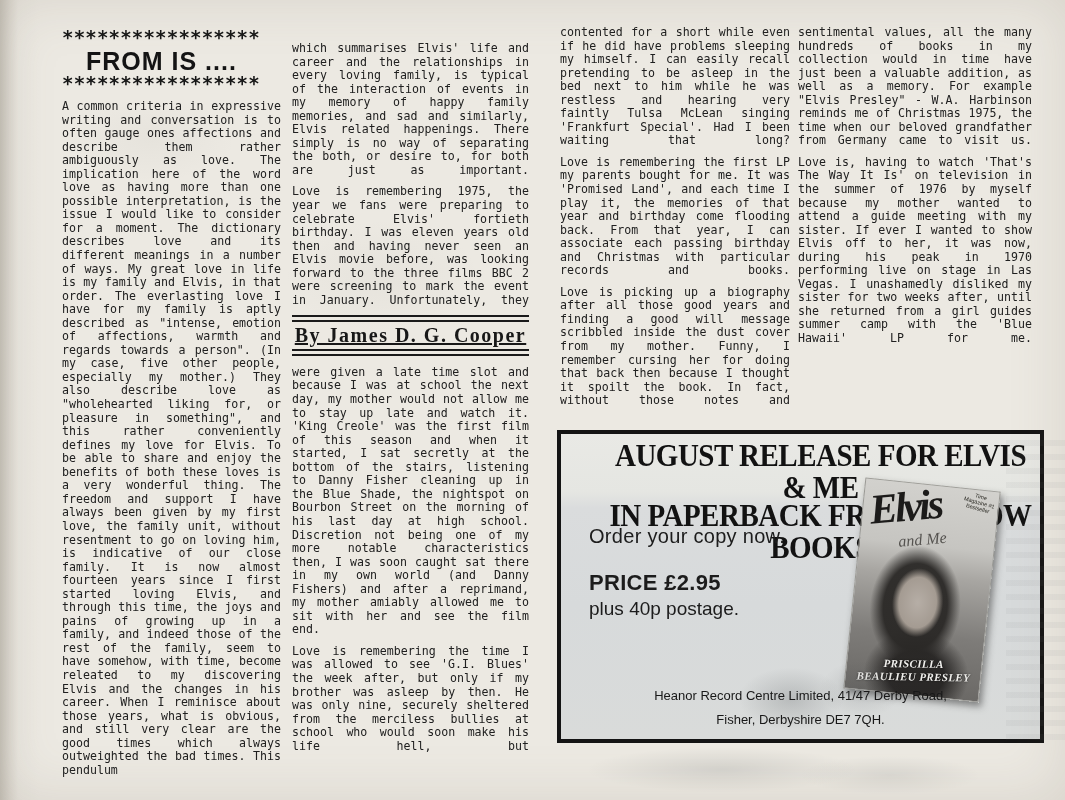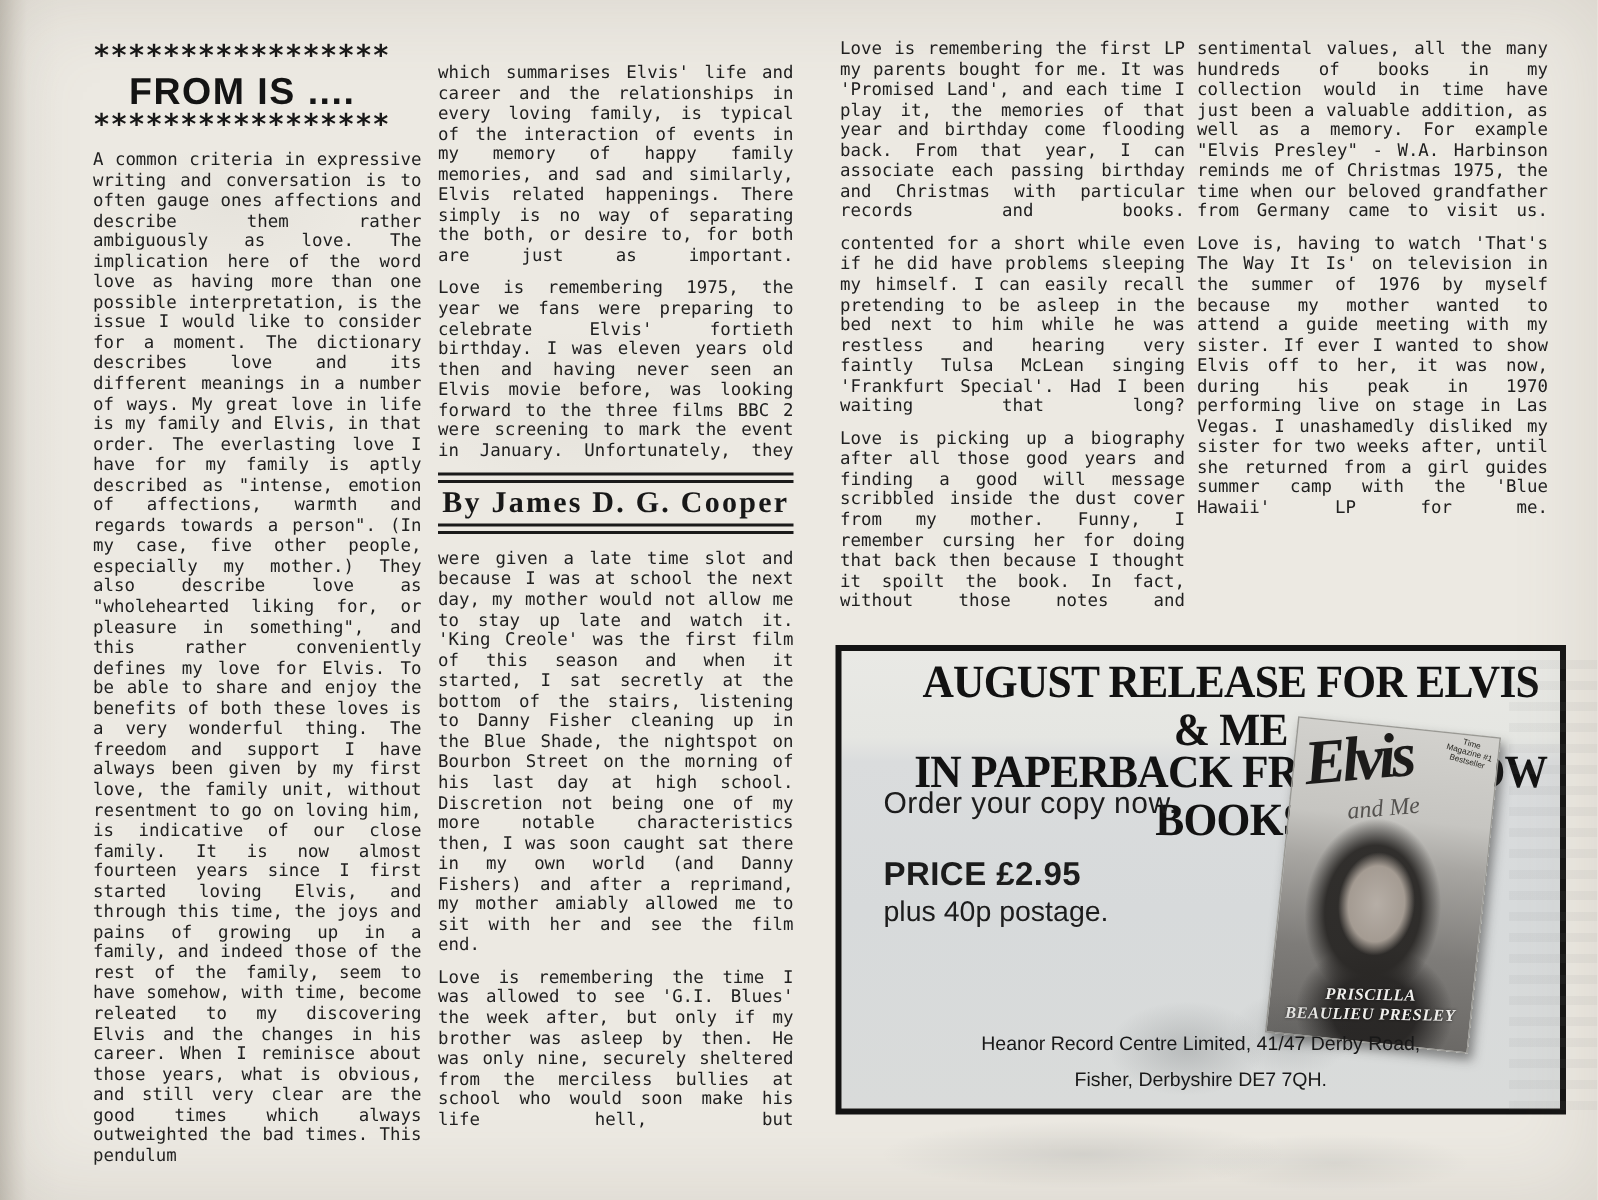--- a/index.html
+++ b/index.html
@@ -24,21 +24,21 @@
   #col4{left:798px;top:26px;width:234px;}
 
   .stars{font-weight:bold;font-size:19px;line-height:19px;letter-spacing:0.2px;color:#171717;white-space:nowrap;}
   .love-title{font-family:"Liberation Sans",sans-serif;font-weight:bold;font-size:25px;line-height:26px;letter-spacing:1px;color:#141414;margin:1px 0 0 24px;}
   .masthead{margin-bottom:7px;}
 
   .byline-box{
     border-top:7px double #1a1a1a;border-bottom:7px double #1a1a1a;
     padding:7px 0 6px;margin:4px 0 10px;
     text-align:center;font-family:"Liberation Serif",serif;font-weight:bold;
-    font-size:20px;color:#181818;letter-spacing:1.5px;
+    font-size:20px;color:#181818;letter-spacing:1.5px;text-decoration:underline;
   }
 
   .ad{
     position:absolute;left:557px;top:430px;width:439px;height:305px;
     border:4px solid #141414;
     background:linear-gradient(180deg,#e9e9e5 0px,#e5e6e2 58px,#dadcdd 74px,#d7dadb 170px,#d9dbda 100%);
     padding-left:40px;
   }
   .ad-headline{
     font-family:"Liberation Serif",serif;font-weight:bold;
@@ -123,22 +123,22 @@
   <p class="cont">which summarises Elvis' life and career and the relationships in every loving family, is typical of the interaction of events in my memory of happy family memories, and sad and similarly, Elvis related happenings. There simply is no way of separating the both, or desire to, for both are just as important.</p>
   <p class="cont">Love is remembering 1975, the year we fans were preparing to celebrate Elvis' fortieth birthday. I was eleven years old then and having never seen an Elvis movie before, was looking forward to the three films BBC 2 were screening to mark the event in January. Unfortunately, they</p>
   <div class="byline-box">
     <span>By James D. G. Cooper</span>
   </div>
   <p class="cont">were given a late time slot and because I was at school the next day, my mother would not allow me to stay up late and watch it. 'King Creole' was the first film of this season and when it started, I sat secretly at the bottom of the stairs, listening to Danny Fisher cleaning up in the Blue Shade, the nightspot on Bourbon Street on the morning of his last day at high school. Discretion not being one of my more notable characteristics then, I was soon caught sat there in my own world (and Danny Fishers) and after a reprimand, my mother amiably allowed me to sit with her and see the film end.</p>
   <p class="cont">Love is remembering the time I was allowed to see 'G.I. Blues' the week after, but only if my brother was asleep by then. He was only nine, securely sheltered from the merciless bullies at school who would soon make his life hell, but</p>
 </div>
 
 <div class="col" id="col3">
+  <p class="cont">contented for a short while even if he did have problems sleeping my himself. I can easily recall pretending to be asleep in the bed next to him while he was restless and hearing very faintly Tulsa McLean singing 'Frankfurt Special'. Had I been waiting that long?</p>
   <p class="cont">Love is remembering the first LP my parents bought for me. It was 'Promised Land', and each time I play it, the memories of that year and birthday come flooding back. From that year, I can associate each passing birthday and Christmas with particular records and books.</p>
-  <p class="cont">contented for a short while even if he did have problems sleeping my himself. I can easily recall pretending to be asleep in the bed next to him while he was restless and hearing very faintly Tulsa McLean singing 'Frankfurt Special'. Had I been waiting that long?</p>
   <p class="cont">Love is picking up a biography after all those good years and finding a good will message scribbled inside the dust cover from my mother. Funny, I remember cursing her for doing that back then because I thought it spoilt the book. In fact, without those notes and</p>
 </div>
 
 <div class="col" id="col4">
   <p class="cont">sentimental values, all the many hundreds of books in my collection would in time have just been a valuable addition, as well as a memory. For example "Elvis Presley" - W.A. Harbinson reminds me of Christmas 1975, the time when our beloved grandfather from Germany came to visit us.</p>
   <p class="cont">Love is, having to watch 'That's The Way It Is' on television in the summer of 1976 by myself because my mother wanted to attend a guide meeting with my sister. If ever I wanted to show Elvis off to her, it was now, during his peak in 1970 performing live on stage in Las Vegas. I unashamedly disliked my sister for two weeks after, until she returned from a girl guides summer camp with the 'Blue Hawaii' LP for me.</p>
 </div>
 
 <div class="ad">
   <div class="ad-headline first">AUGUST RELEASE FOR ELVIS &amp; ME</div>

